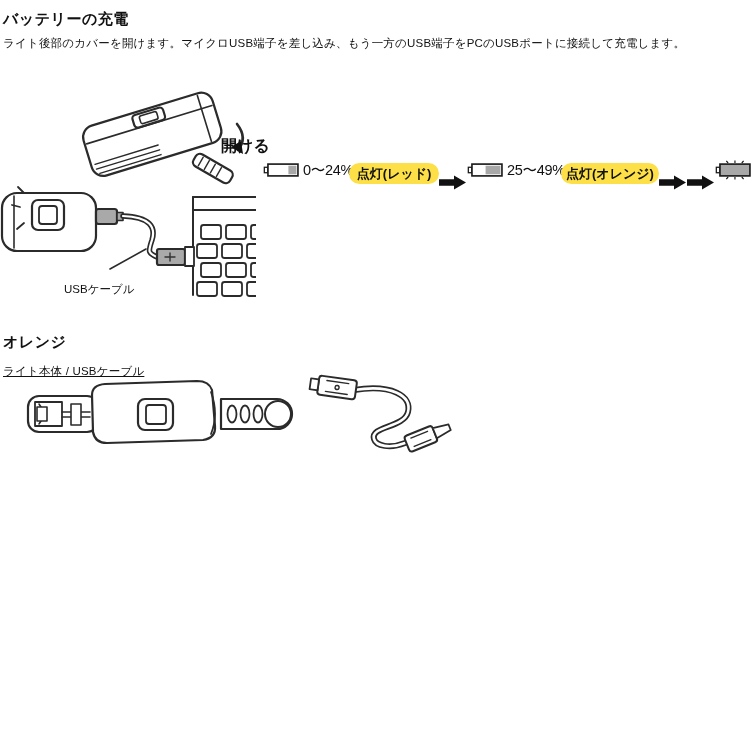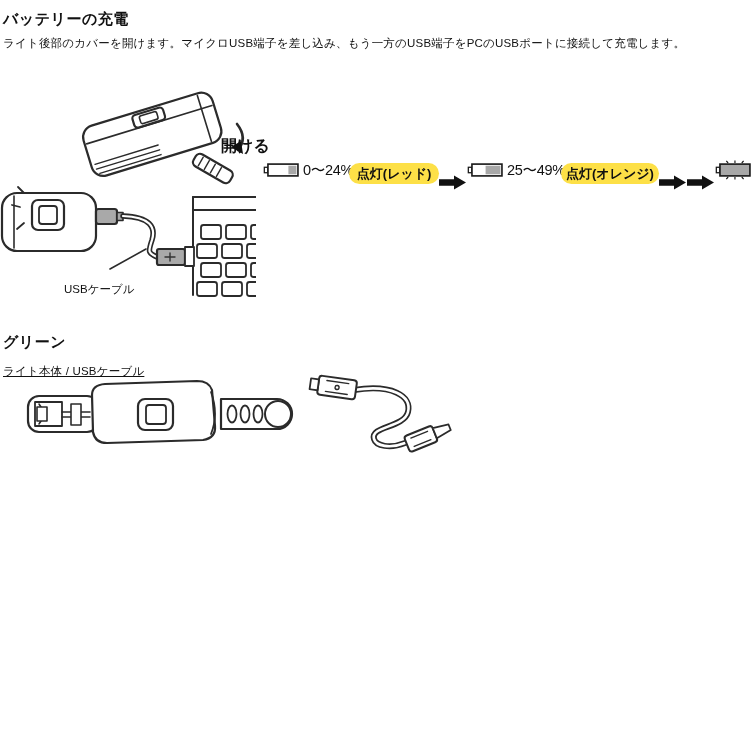--- a/index.html
+++ b/index.html
@@ -185,21 +185,21 @@
           <rect x="5" y="4.5" width="33" height="13" fill="#a8a8a8" stroke="#1a1a1a" stroke-width="1.8"></rect>
           <path d="M12,1 L14,3.3 M21.5,0.5 L21.5,3.3 M31,1 L29,3.3 M12,21 L14,18.7 M21.5,21.5 L21.5,18.7 M31,21 L29,18.7" stroke="#1a1a1a" stroke-width="1.3"></path>
         </svg>
         <span class="range">100%</span>
       </div>
       <div class="pill w4">オフ</div>
     </div>
 
   </div>
 
-  <div id="contents-title" class="h-title">グリーン</div>
+  <div id="contents-title" class="h-title">オレンジ</div>
   <div id="contents-items" class="body-text">ライト本体 / USBケーブル</div>
 
   <svg id="illo-light" class="illo" width="272" height="82" viewBox="0 0 272 82">
     <g fill="#fff" stroke="#2b2b2b" stroke-width="2.2" stroke-linejoin="round" stroke-linecap="round">
 
       <g>
         <path d="M196,29 L252,29 A14,14 0 1 1 252,59 L196,59 Z"></path>
         <ellipse cx="207" cy="44" rx="4.5" ry="8.5" stroke-width="1.8"></ellipse>
         <ellipse cx="220" cy="44" rx="4.5" ry="8.5" stroke-width="1.8"></ellipse>
         <ellipse cx="233" cy="44" rx="4.5" ry="8.5" stroke-width="1.8"></ellipse>

